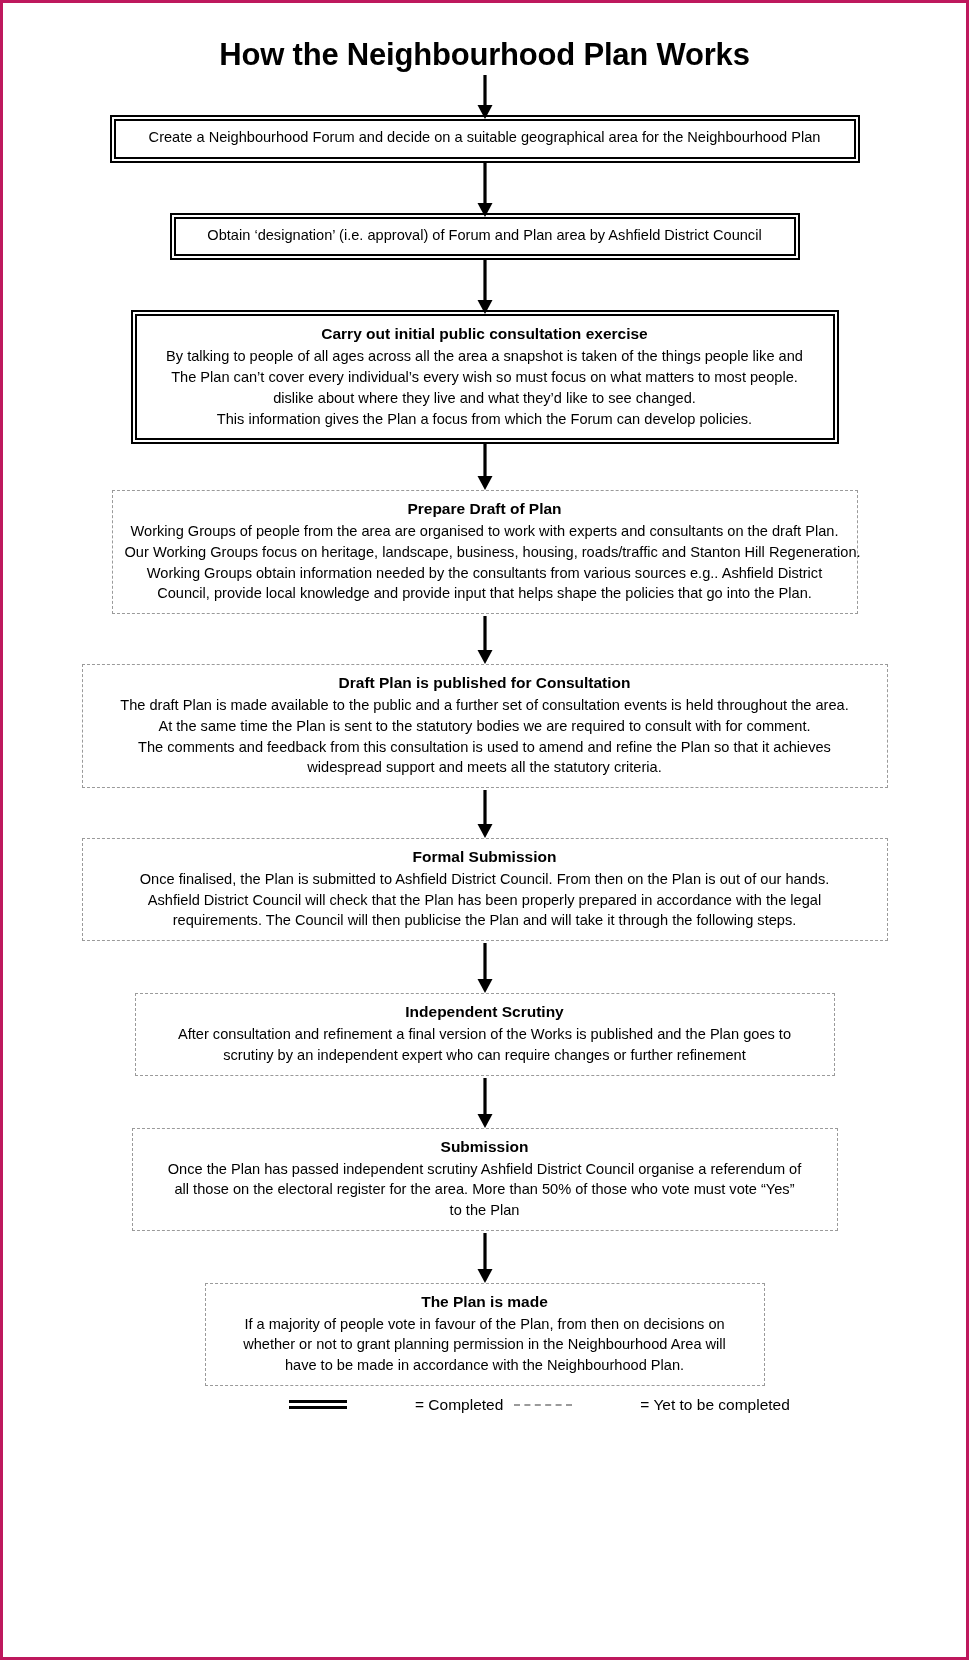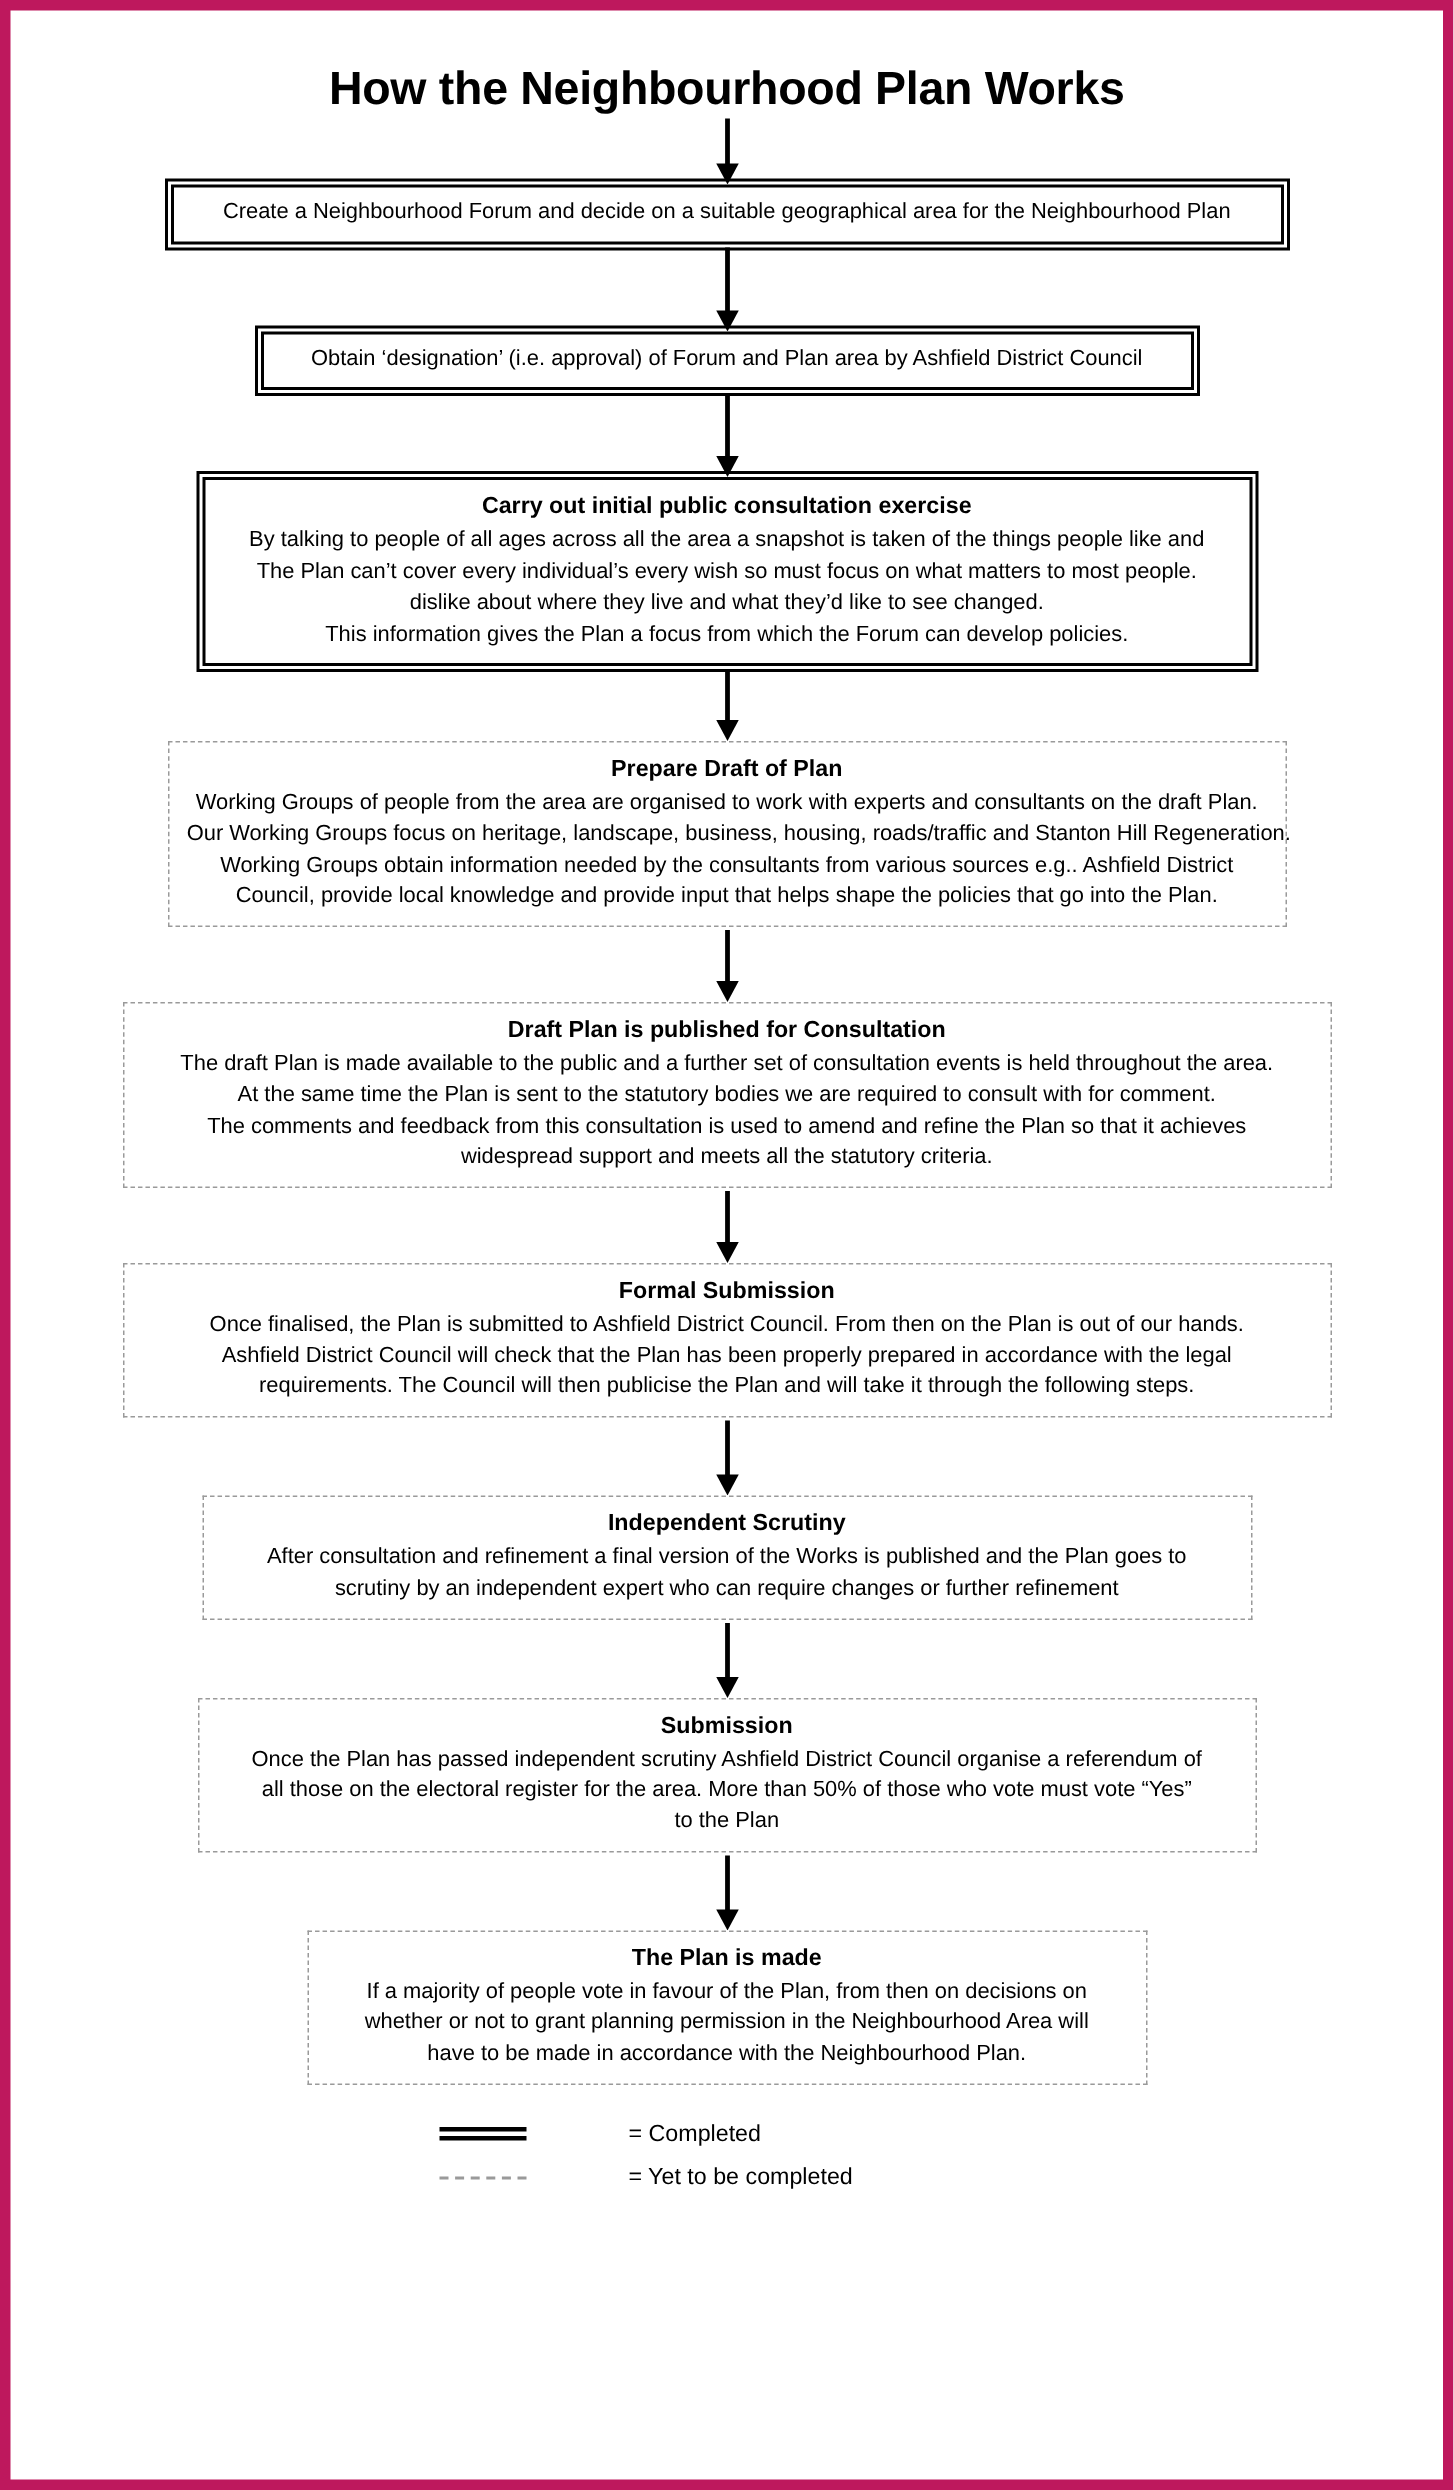--- a/index.html
+++ b/index.html
@@ -7,21 +7,21 @@
     margin: 0;
     padding: 0;
     background: #ffffff;
     font-family: "Liberation Sans", sans-serif;
   }
   #page {
     position: relative;
     width: 969px;
     height: 1660px;
     background: #ffffff;
-    border: 7px solid #be185d;
+    border: 3px solid #be185d;
     overflow: hidden;
   }
   #inner {
     position: absolute;
     left: 0; top: 0; right: 0; bottom: 0;
     padding: 0;
   }
 
   .title {
     text-align: center;
@@ -72,23 +72,23 @@
     margin: 0;
     white-space: nowrap;
   }
   .box.single .bl {
     font-size: 14.6px;
     line-height: 1.35;
   }
 
   
   .legend {
-    margin-top: 24px;
+    margin-top: 10px;
     display: flex;
-    flex-direction: column;
+    flex-direction: row;
     align-items: flex-start;
     padding-left: 286px;
     gap: 11px;
   }
   .legend-row {
     display: flex;
     align-items: center;
   }
   .legend-key { width: 58px; height: 12px; position: relative; }
   .legend-key.completed::before,

